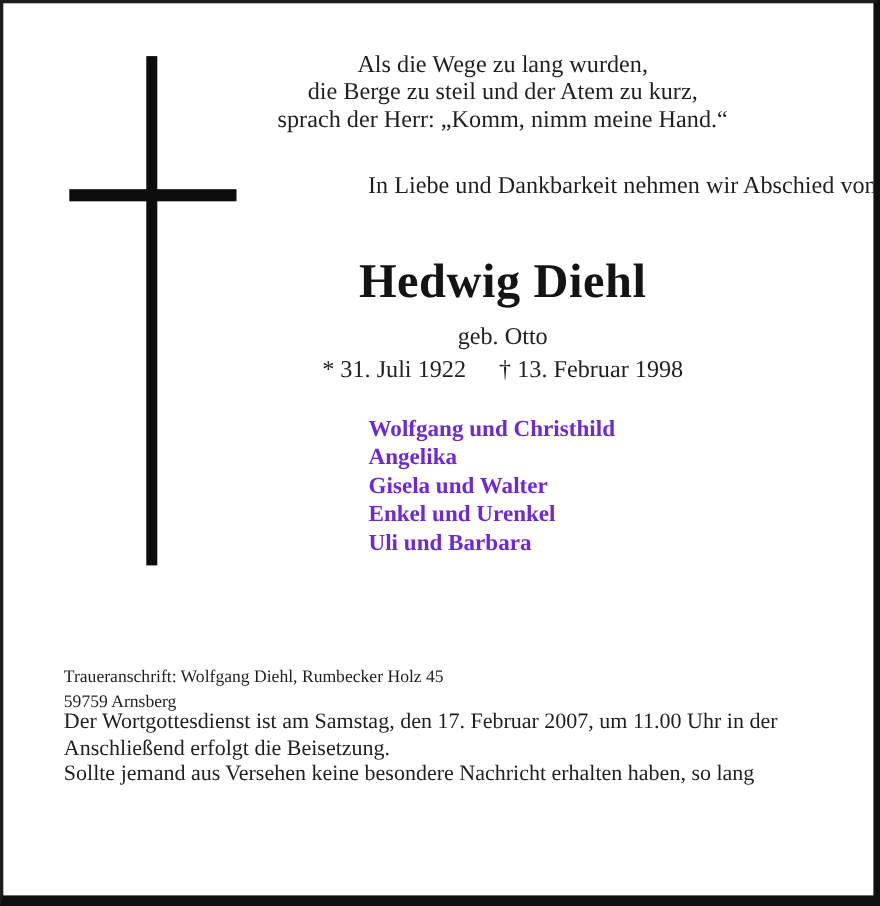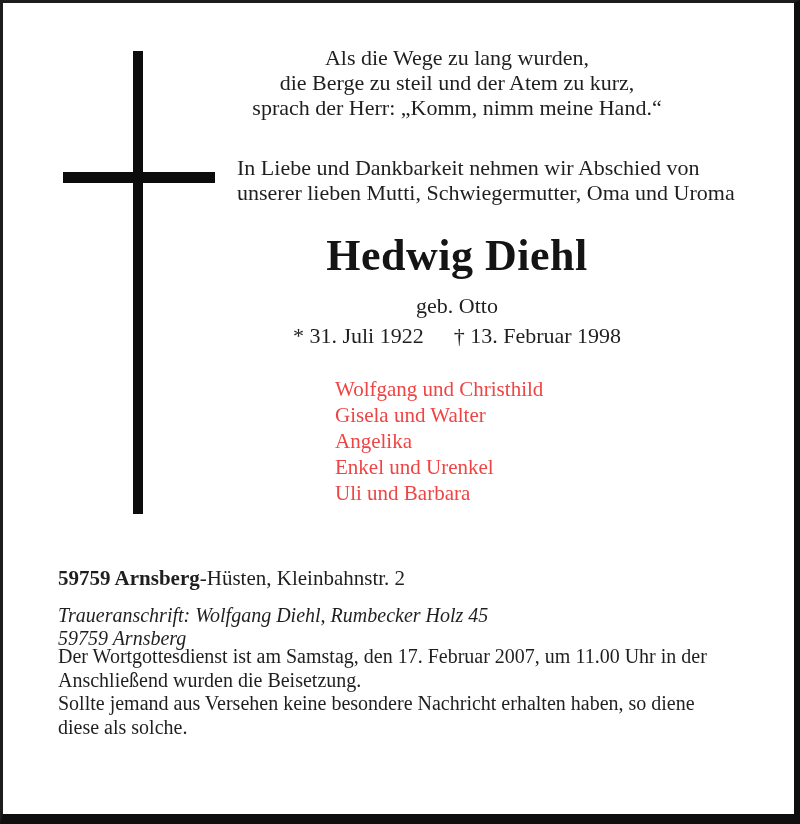--- a/index.html
+++ b/index.html
@@ -49,21 +49,21 @@
     font-size: 22px;
     line-height: 25px;
   }
   .intro {
     position: absolute;
     left: 234px;
     top: 152px;
     width: 560px;
     font-size: 22px;
     line-height: 25px;
-    text-align: left;
+    text-align: right;
   }
   .deceased-name {
     top: 227px;
     font-size: 44px;
     font-weight: bold;
     color: #141414;
     letter-spacing: 0.5px;
   }
   .maiden {
     top: 290px;
@@ -74,40 +74,39 @@
     font-size: 22px;
   }
   .dates .death {
     margin-left: 30px;
   }
   .mourners {
     position: absolute;
     left: 332px;
     top: 373px;
     font-size: 21px;
-    font-weight: normal;
+    font-weight: bold;
     line-height: 26px;
-    color: #ef4444;
+    color: #6d28d9;
   }
   .address-line {
     position: absolute;
     left: 55px;
     top: 563px;
     font-size: 21px;
   }
   .address-line .bold-part {
     font-weight: bold;
   }
   .condolence {
     position: absolute;
     left: 55px;
     top: 601px;
-    font-size: 20px;
+    font-size: 16px;
     line-height: 23px;
-    font-style: italic;
   }
   .service {
     position: absolute;
     left: 55px;
     top: 642px;
     font-size: 20px;
     line-height: 23.5px;
     width: 710px;
   }
 </style>
@@ -122,48 +121,43 @@
   </div>
 
   <div class="centered verse">
     <div>Als die Wege zu lang wurden,</div>
     <div>die Berge zu steil und der Atem zu kurz,</div>
     <div>sprach der Herr: „Komm, nimm meine Hand.“</div>
   </div>
 
   <div class="intro">
     <div>In Liebe und Dankbarkeit nehmen wir Abschied von</div>
-    <div>unserer lieben Mutti, Schwiegermutter, Oma und Uroma</div>
   </div>
 
   <div class="centered deceased-name">Hedwig Diehl</div>
 
   <div class="centered maiden">geb. Otto</div>
 
   <div class="centered dates">
     <span>* 31. Juli 1922</span><span class="death">† 13. Februar 1998</span>
   </div>
 
   <div class="mourners">
     <div>Wolfgang und Christhild</div>
+    <div>Angelika</div>
     <div>Gisela und Walter</div>
-    <div>Angelika</div>
     <div>Enkel und Urenkel</div>
     <div>Uli und Barbara</div>
   </div>
 
-  <div class="address-line">
-    <span class="bold-part">59759 Arnsberg</span><span>-Hüsten, Kleinbahnstr. 2</span>
-  </div>
 
   <div class="condolence">
     <div>Traueranschrift: Wolfgang Diehl, Rumbecker Holz 45</div>
     <div>59759 Arnsberg</div>
   </div>
 
   <div class="service">
     <div>Der Wortgottesdienst ist am Samstag, den 17. Februar 2007, um 11.00 Uhr in der</div>
-    <div>Anschließend wurden die Beisetzung.</div>
-    <div>Sollte jemand aus Versehen keine besondere Nachricht erhalten haben, so diene</div>
-    <div>diese als solche.</div>
+    <div>Anschließend erfolgt die Beisetzung.</div>
+    <div>Sollte jemand aus Versehen keine besondere Nachricht erhalten haben, so lang</div>
   </div>
 
 </div>
 
 </body></html>

